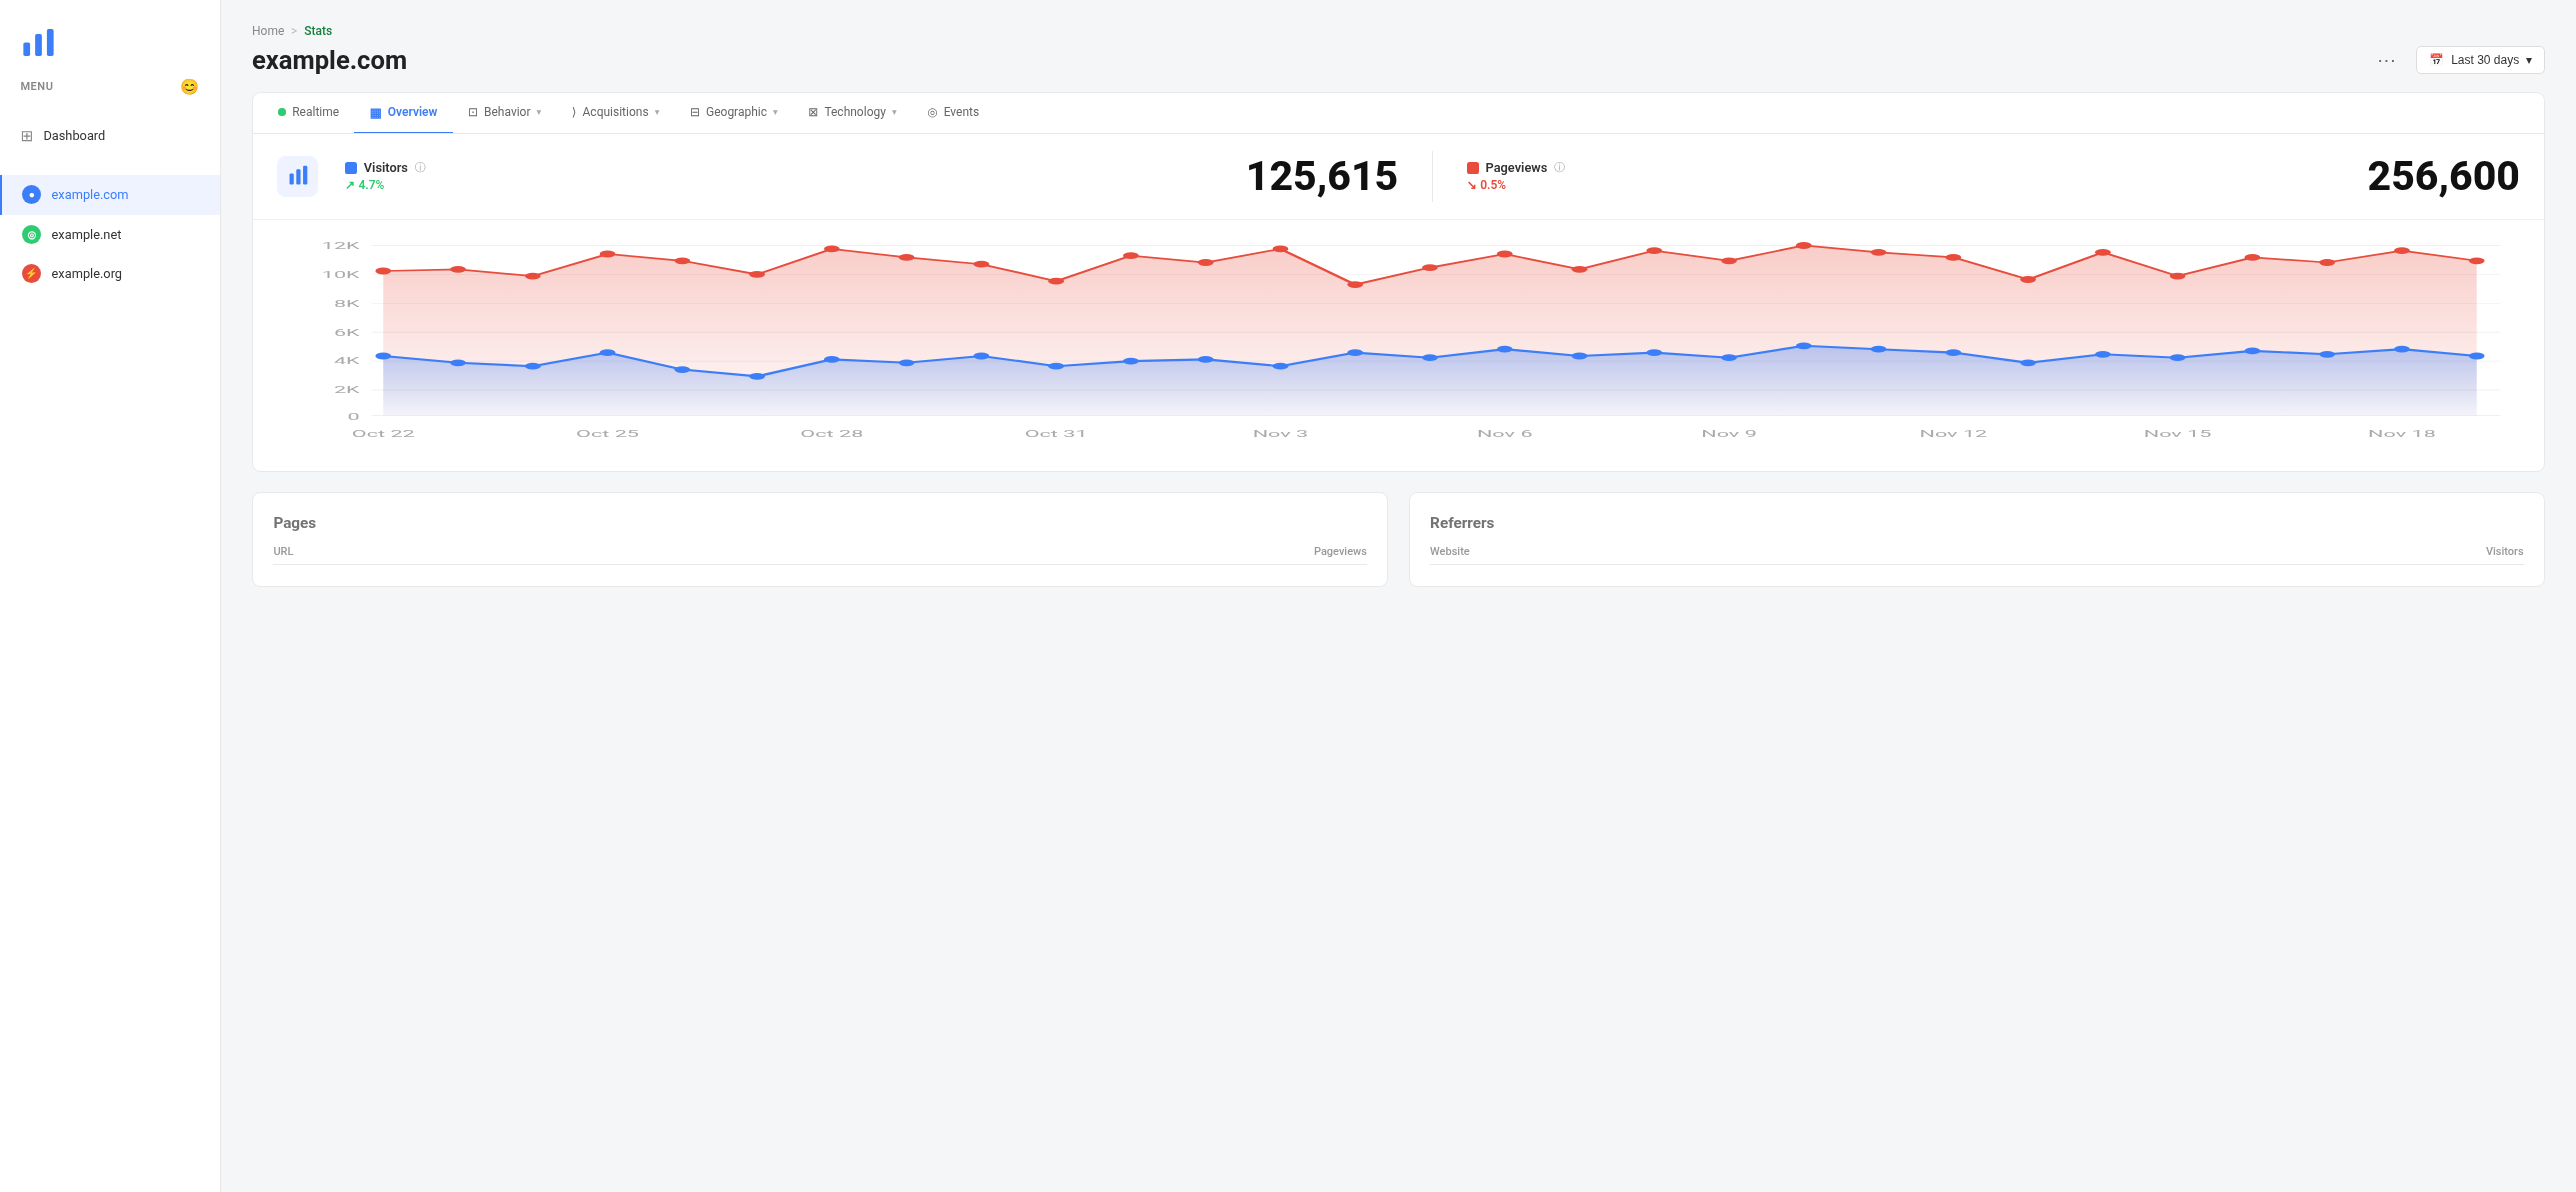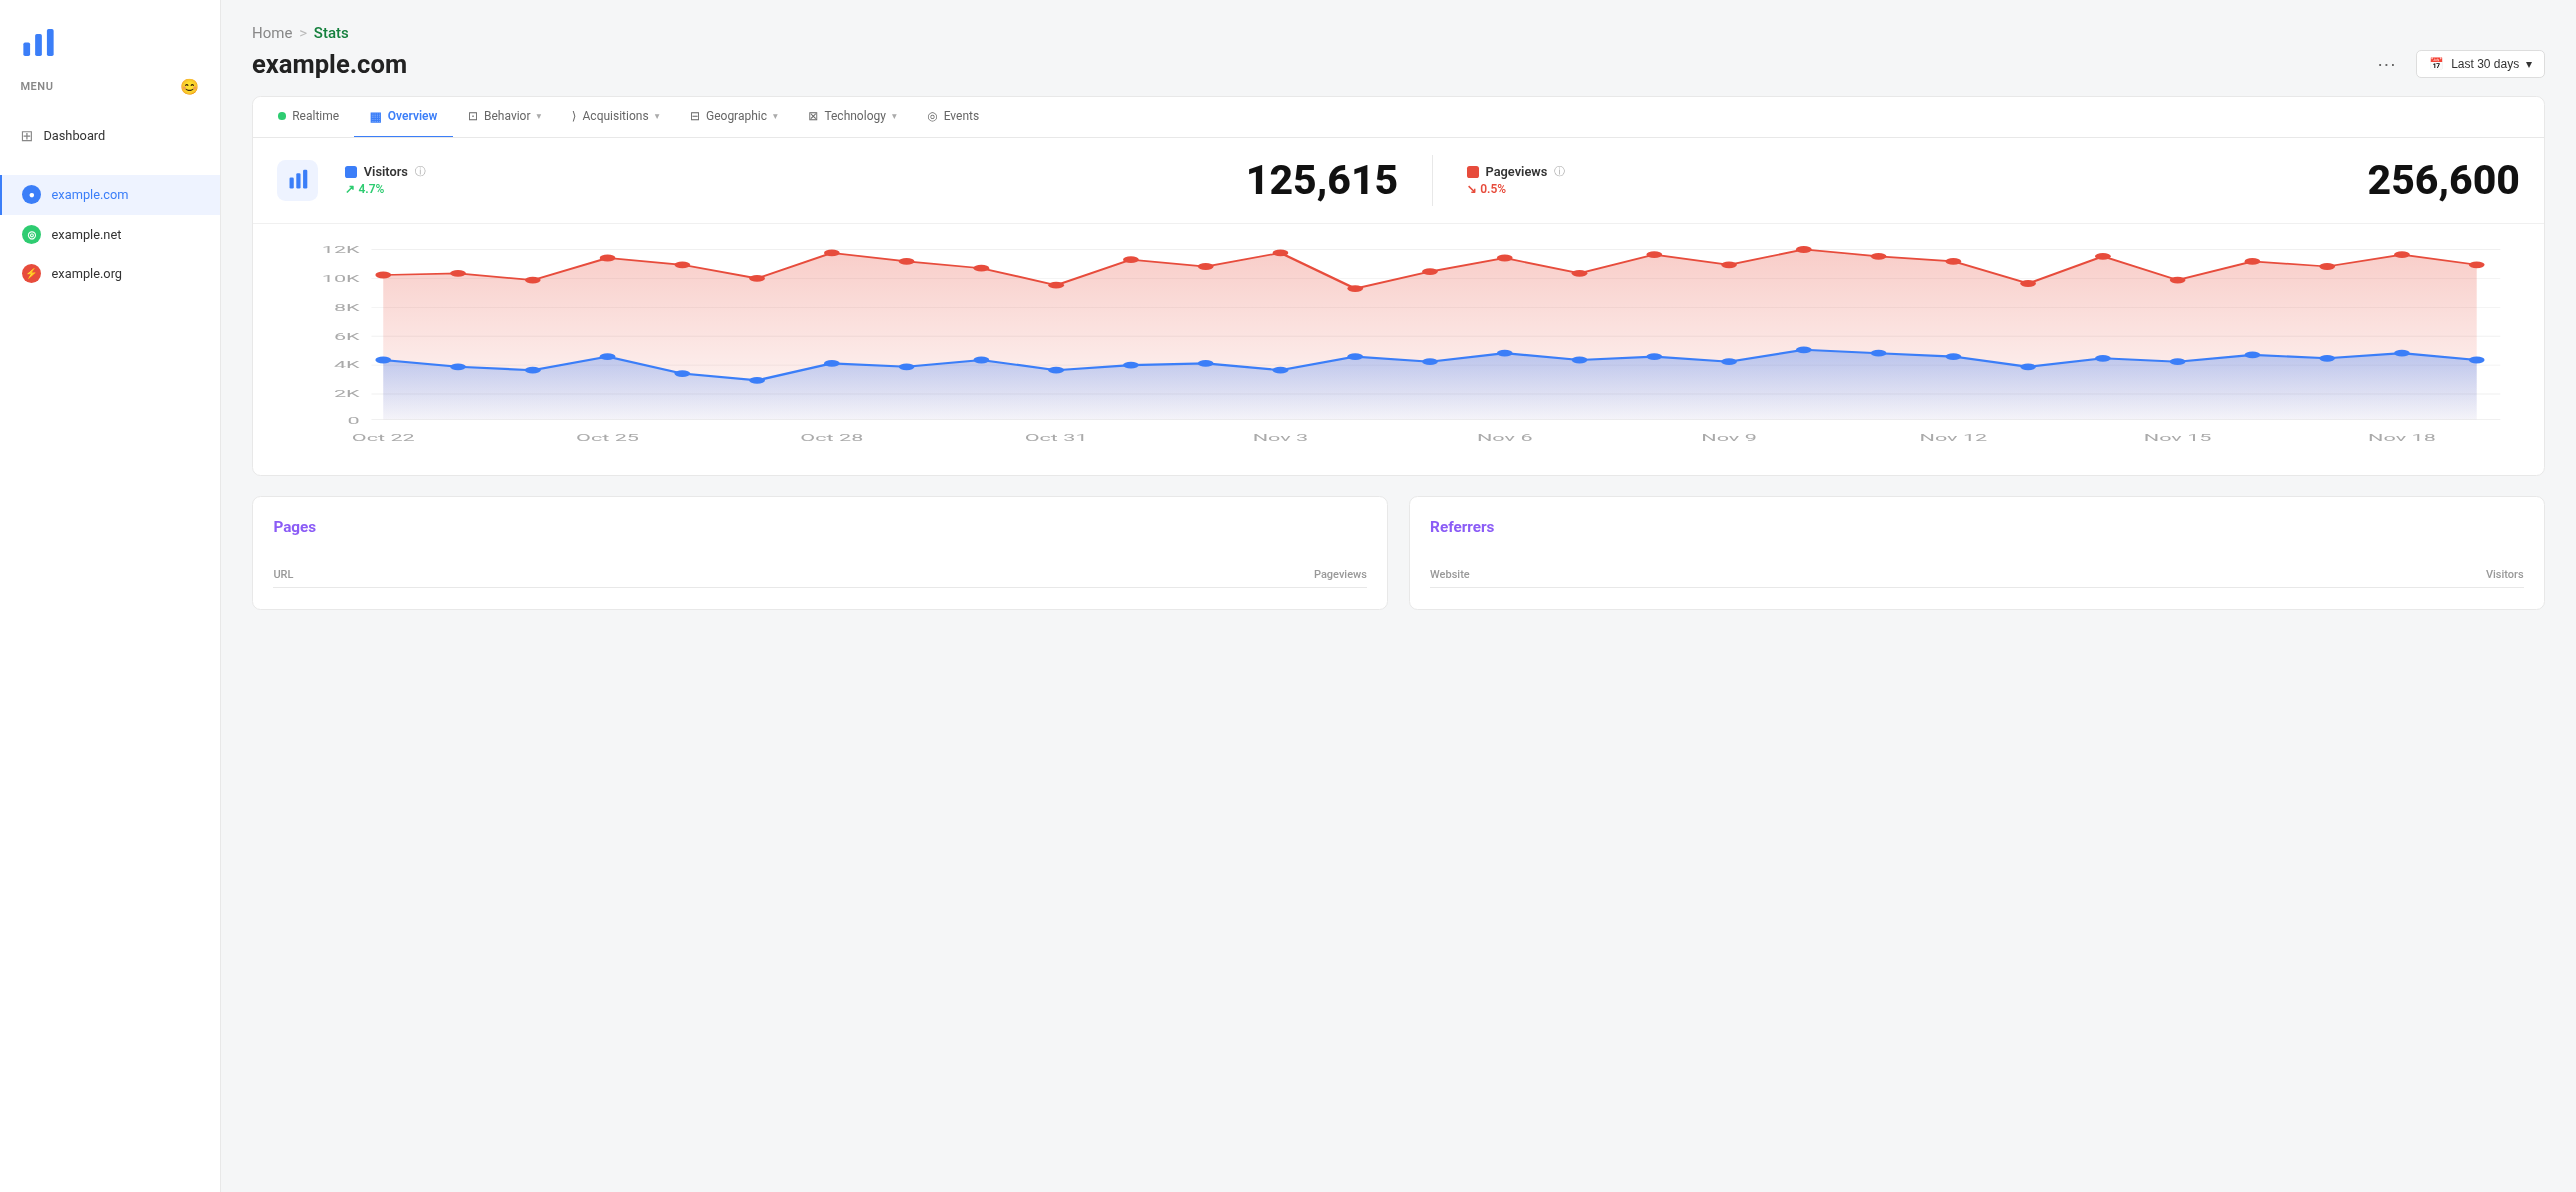--- a/index.html
+++ b/index.html
@@ -88,21 +88,21 @@
       flex: 1;
       overflow-y: auto;
       padding: 24px 31px;
     }
 
     
     .breadcrumb {
       display: flex;
       align-items: center;
       gap: 6.8px;
-      font-size: 15px;
+      font-size: 12px;
       color: #888;
       margin-bottom: 6.8px;
     }
     .breadcrumb-link { color: #888; cursor: pointer; }
     .breadcrumb-sep { color: #bbb; }
     .breadcrumb-current { color: #15803d; font-weight: 500; }
 
     
     .page-header {
       display: flex;
@@ -211,21 +211,21 @@
       display: grid;
       grid-template-columns: 1fr 1fr;
       gap: 20.4px;
     }
     .bottom-card {
       background: #fff;
       border-radius: 8.5px;
       border: 0.9px solid #e8e8e8;
       padding: 20.4px;
     }
-    .bottom-card-title { font-size: 15.3px; font-weight: 700; color: #8b5cf6; margin-bottom: 25px; }
+    .bottom-card-title { font-size: 15.3px; font-weight: 700; color: #737373; margin-bottom: 6px; }
     .table-header {
       display: flex;
       justify-content: space-between;
       padding: 6.8px 0;
       border-bottom: 0.9px solid #e8e8e8;
       font-size: 11px;
       color: #999;
       font-weight: 500;
     }
   </style>

